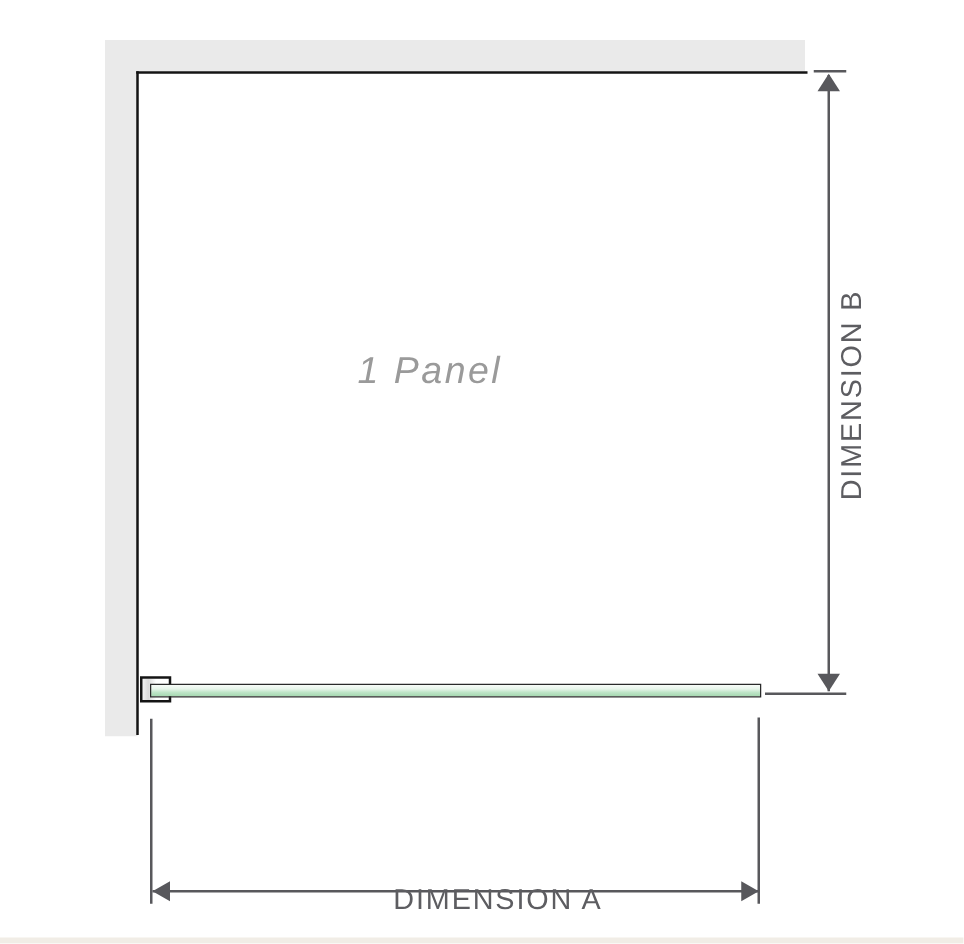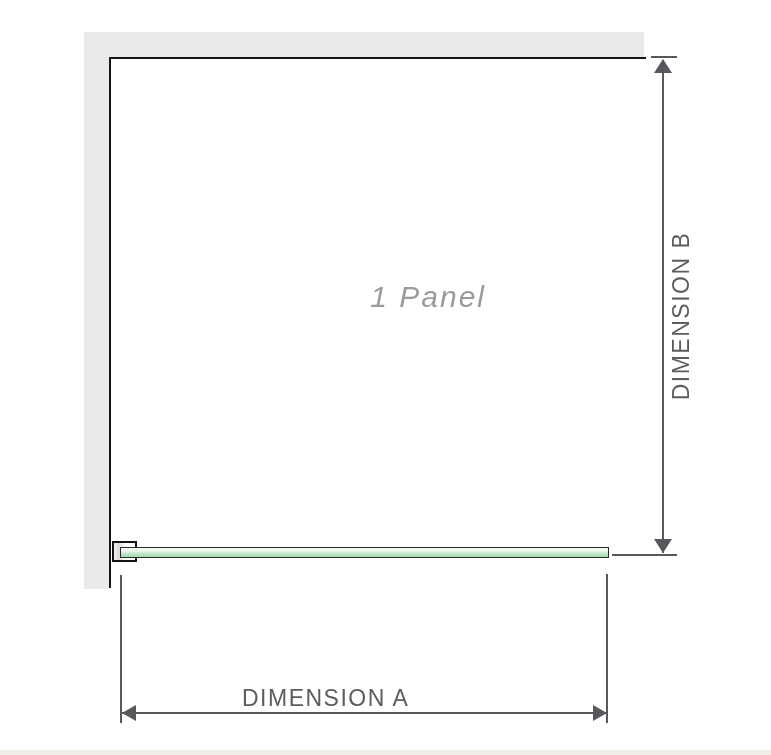--- a/index.html
+++ b/index.html
@@ -33,21 +33,21 @@
     background: var(--panel-outline, #141414);
   }
   .edge-left {
     left: 109px; top: 57px; width: 2px; height: 531px;
     background: var(--panel-outline, #141414);
   }
 
   
   .panel-label {
     left: 286px; top: 280px; width: 200px;
-    text-align: right;
+    text-align: left;
     font-style: italic;
     font-size: 30px;
     letter-spacing: 2px;
     color: var(--panel-label-text, #9a9a9a);
     white-space: nowrap;
   }
 
   
   .clamp {
     left: 112px; top: 541px; width: 25px; height: 21px;
@@ -111,22 +111,22 @@
     border-bottom: 8px solid transparent;
     border-right: 14px solid var(--dimension-gray, #58585c);
   }
   .dima-arrow-right {
     left: 593px; top: 705px;
     border-top: 8px solid transparent;
     border-bottom: 8px solid transparent;
     border-left: 14px solid var(--dimension-gray, #58585c);
   }
   .dima-label {
-    left: 242px; top: 685px; width: 240px;
-    text-align: left;
+    left: 242px; top: 706px; width: 240px;
+    text-align: right;
   }
 
   
   .footer-strip {
     left: 0; top: 750px; width: 771px; height: 5px;
     background: var(--footer-strip, #f1ede6);
   }
 </style>
 </head>
 <body>

